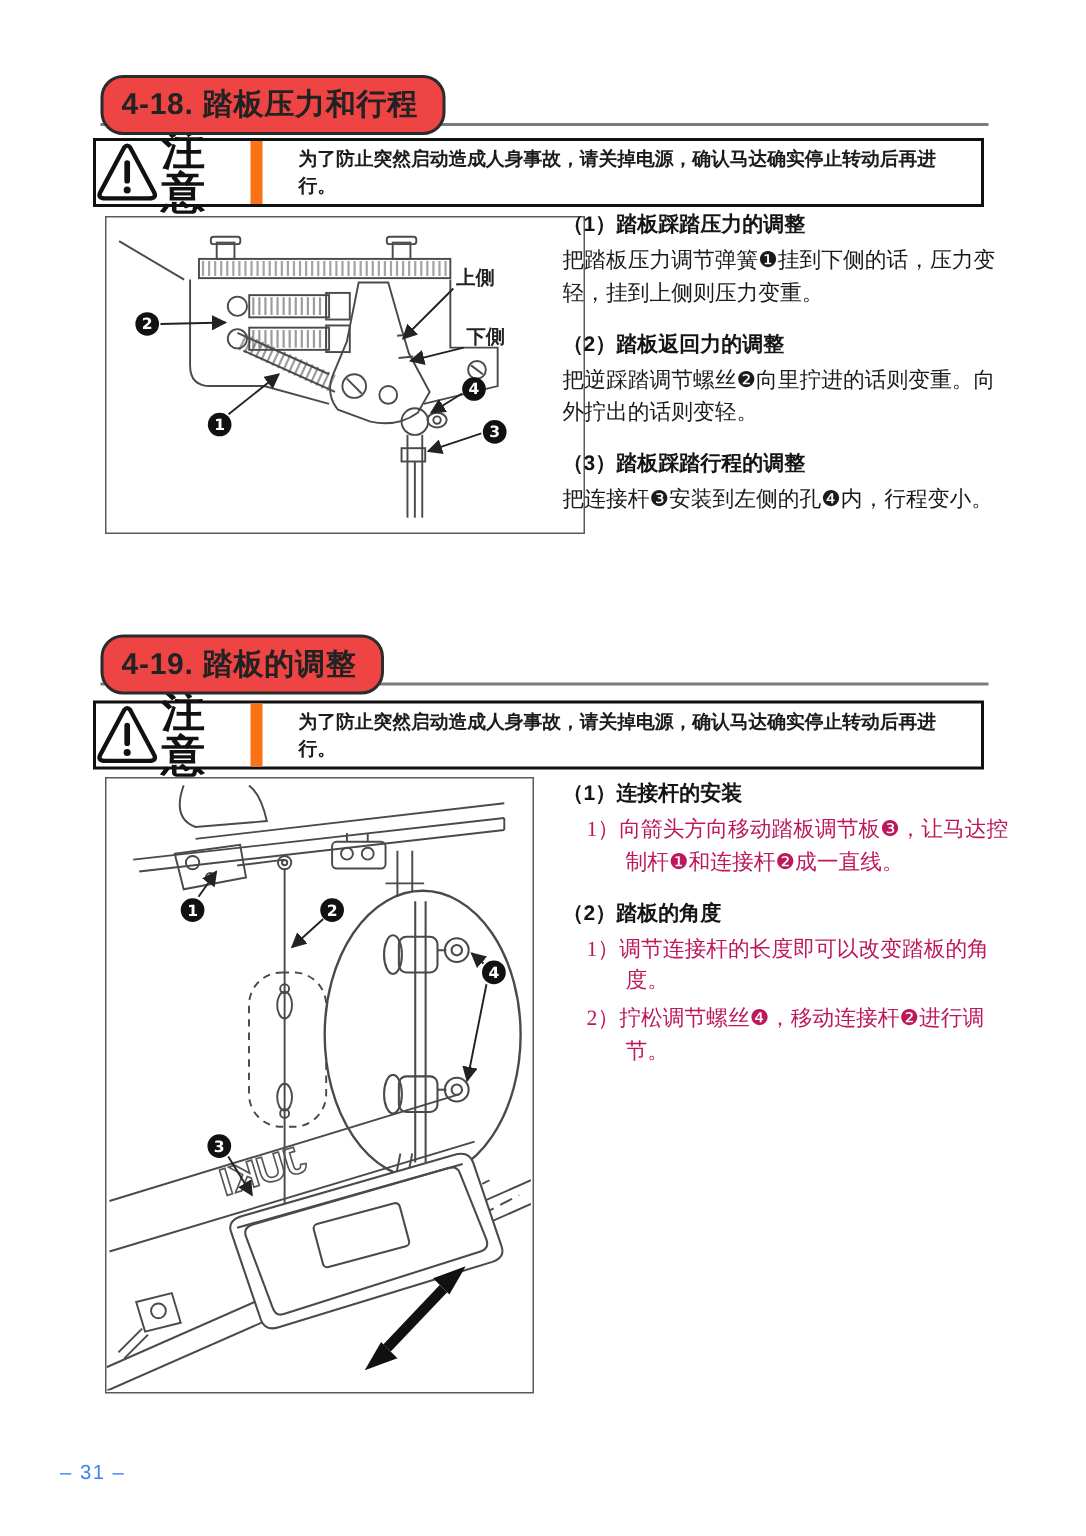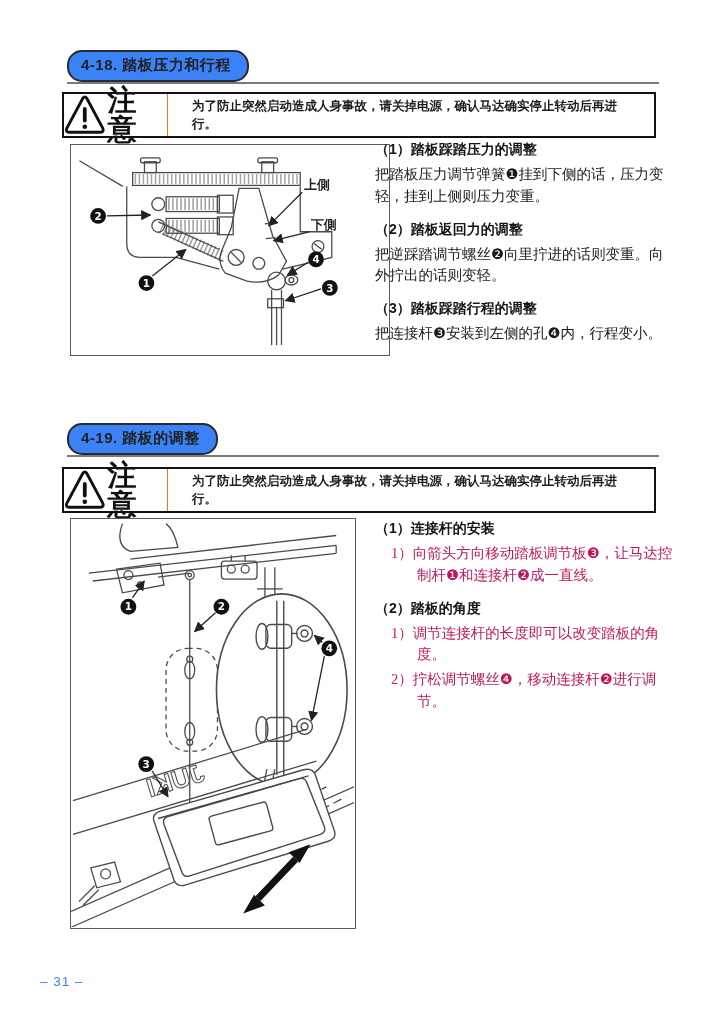--- a/index.html
+++ b/index.html
@@ -5,31 +5,31 @@
   html,body{margin:0;padding:0;background:#e8e8e8;}
   .page{
     position:relative;width:724px;height:1024px;background:#ffffff;
     font-family:"Liberation Sans","DejaVu Sans",sans-serif;color:#222;
     overflow:hidden;margin:0 auto;
   }
   
   .sec-header{position:absolute;left:67px;}
   .pill{
     display:inline-block;border:2px solid #2b2b2b;border-radius:15px;
-    padding:4px 16px 5px 12px;font-size:15px;font-weight:bold;background:#3b82f6;
+    padding:4px 16px 5px 12px;font-size:20px;font-weight:bold;background:#ef4444;
     position:relative;z-index:2;letter-spacing:.5px;
   }
   .rule{position:absolute;left:67px;width:592px;height:2px;background:#7a7a7a;}
   
   .caution{
     position:absolute;left:62px;width:594px;height:46px;border:2px solid #111;
     display:flex;box-sizing:border-box;background:#fff;
   }
   .caution-left{
-    width:103px;border-right:1px solid #f97316;display:flex;align-items:center;
+    width:103px;border-right:8px solid #f97316;display:flex;align-items:center;
     justify-content:center;gap:2px;flex:none;
   }
   .caution-word{font-size:29px;font-weight:bold;color:#111;letter-spacing:1px;line-height:1;}
   .caution-right{flex:1;display:flex;align-items:center;padding:4px 24px;}
   .caution-right p{margin:0;font-size:12.5px;font-weight:bold;line-height:1.45;color:#1c1c1c;}
   
   .figbox{position:absolute;left:70px;border:1.5px solid #5a5a5a;background:#fff;box-sizing:border-box;}
   
   .col{position:absolute;left:375px;width:302px;}
   .iblock{margin-bottom:13px;}

